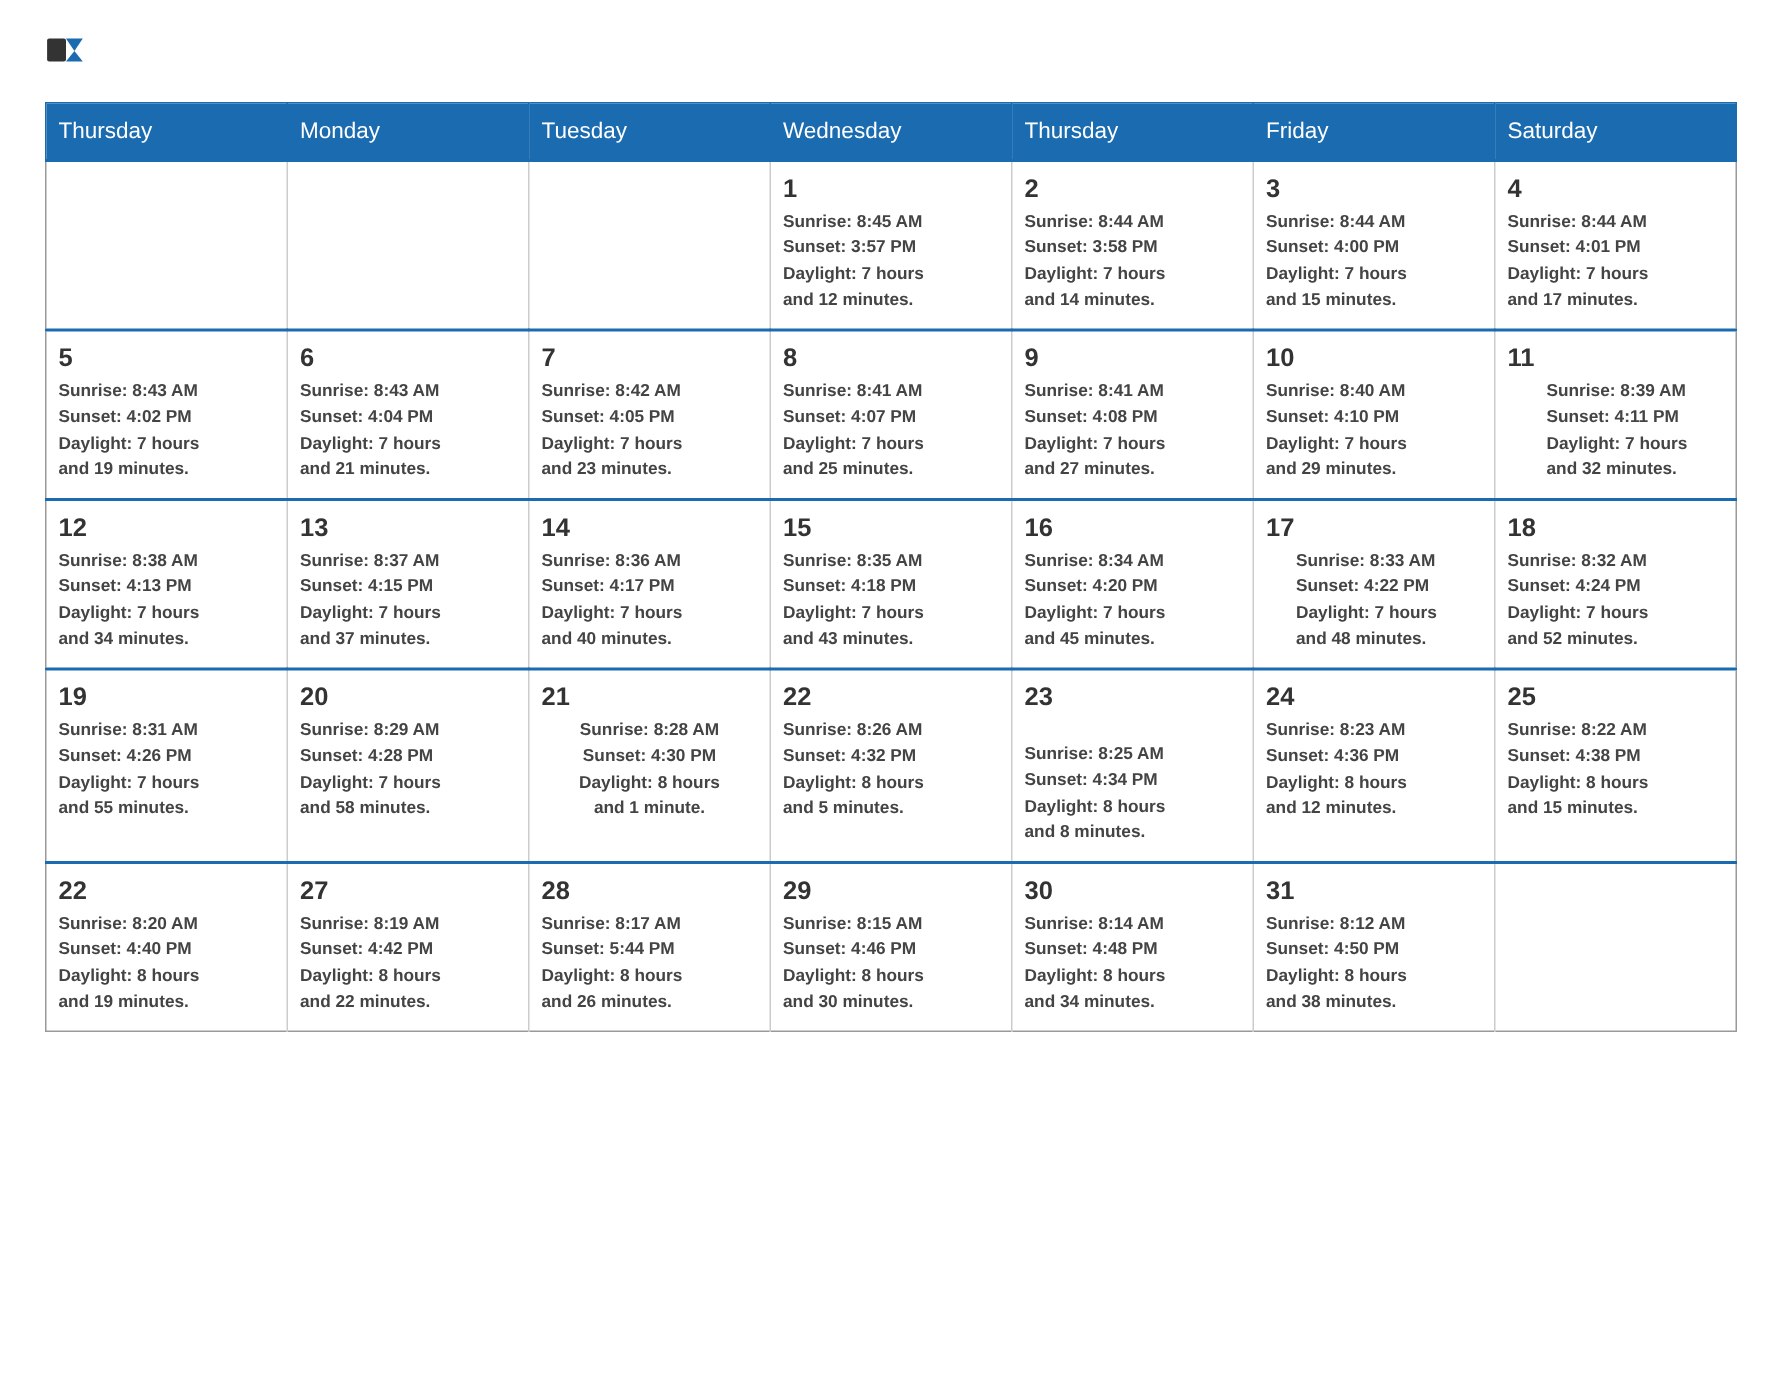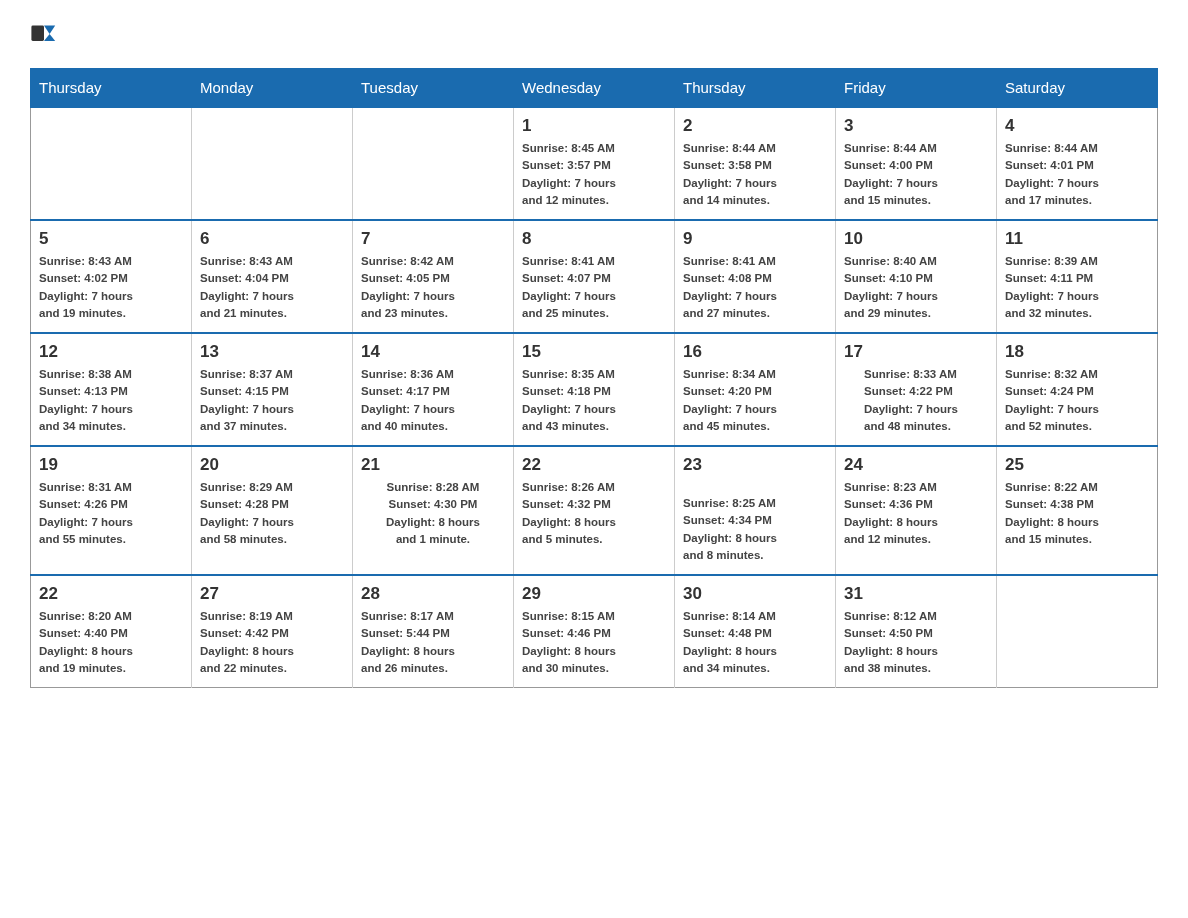--- a/index.html
+++ b/index.html
@@ -200,21 +200,21 @@
         </td>
         <td>
           <span class="day-number">10</span>
           <div class="day-info" style="white-space: pre-line;">Sunrise: 8:40 AM
 Sunset: 4:10 PM
 Daylight: 7 hours
 and 29 minutes.</div>
         </td>
         <td>
           <span class="day-number">11</span>
-          <div class="day-info" style="white-space: pre-line;">Sunrise: 8:39 AM
+          <div class="day-info" style="white-space: pre-line; margin-left: 26px;">Sunrise: 8:39 AM
 Sunset: 4:11 PM
 Daylight: 7 hours
 and 32 minutes.</div>
         </td>
       </tr>
       <tr>
         <td>
           <span class="day-number">12</span>
           <div class="day-info" style="white-space: pre-line;">Sunrise: 8:38 AM
 Sunset: 4:13 PM

